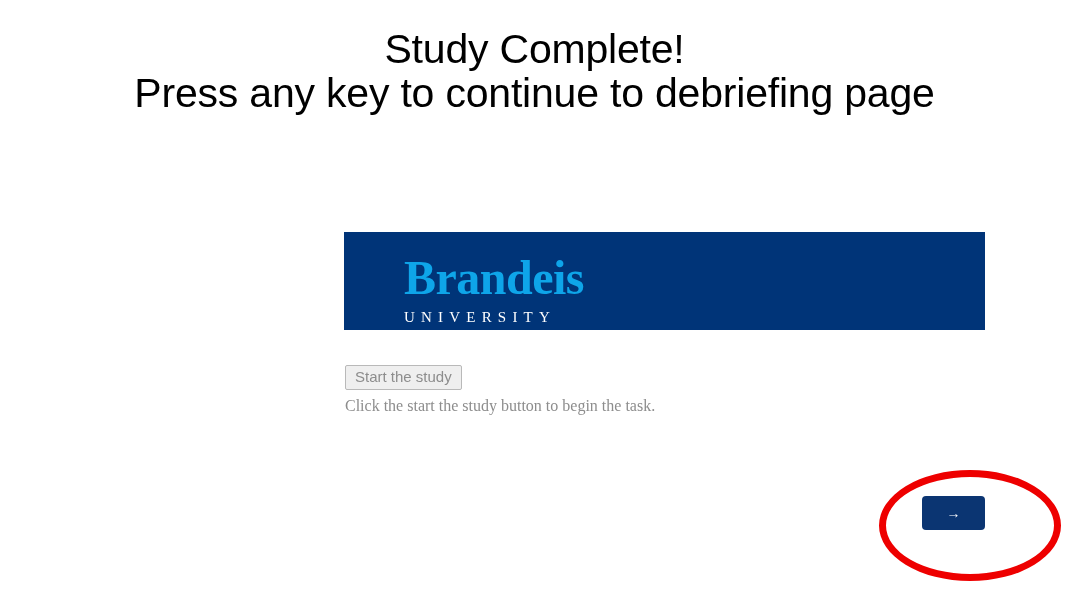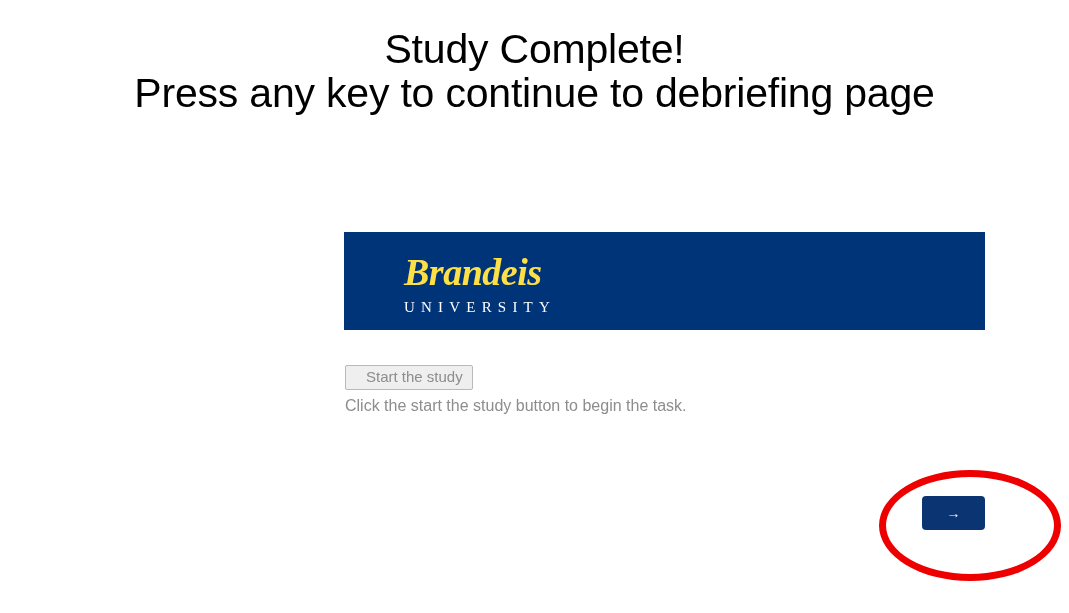--- a/index.html
+++ b/index.html
@@ -54,53 +54,52 @@
     position: relative;
   }
   #brandeis-wordmark {
     position: absolute;
     left: 60px;
     top: 22px;
   }
   #brandeis-name {
     font-family: "Liberation Serif", serif;
     font-weight: 700;
-    font-size: 38px;
-    color: #fde047;
+    font-size: 48px;
+    color: #0ea5e9;
     line-height: 0.98;
     letter-spacing: -0.5px;
     display: block;
-    font-style: italic;
   }
   #brandeis-subtitle {
     font-family: "Liberation Serif", serif;
     font-weight: 400;
     font-size: 15px;
     color: #ffffff;
     letter-spacing: 6.2px;
     display: block;
     margin-top: 8px;
   }
 
   #start-study-button {
     display: block;
     margin: 35px 0 0 1px;
-    padding: 2px 9px 3px 20px;
+    padding: 2px 9px 3px 9px;
     font-family: "Liberation Sans", sans-serif;
     font-size: 15px;
     color: #8d8d8d;
     background: #efefef;
     border: 1px solid #b9b9b9;
     border-radius: 2px;
     line-height: 1.2;
   }
 
   #start-study-hint {
     margin: 6px 0 0 1px;
-    font-family: Liberation Sans, sans-serif;
+    font-family: Liberation Serif, serif;
     font-size: 16px;
     color: #8d8d8d;
     line-height: 1.2;
   }
 
   
   #next-button {
     position: absolute;
     left: 922px;
     top: 496px;

